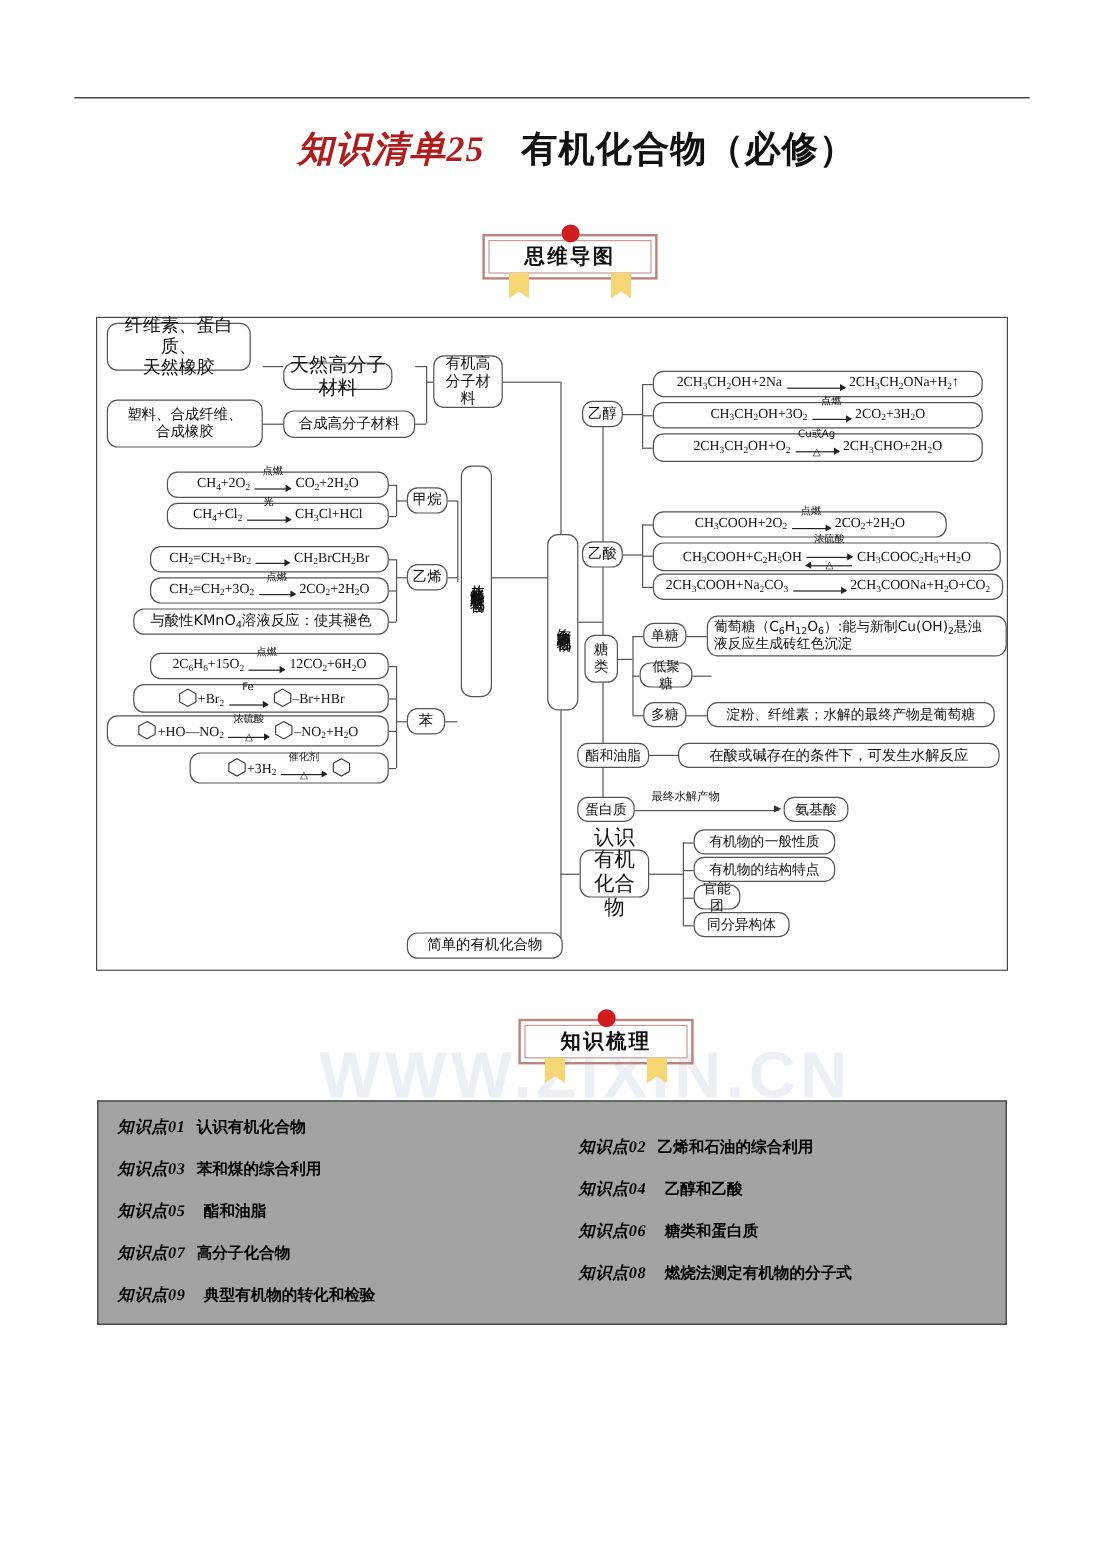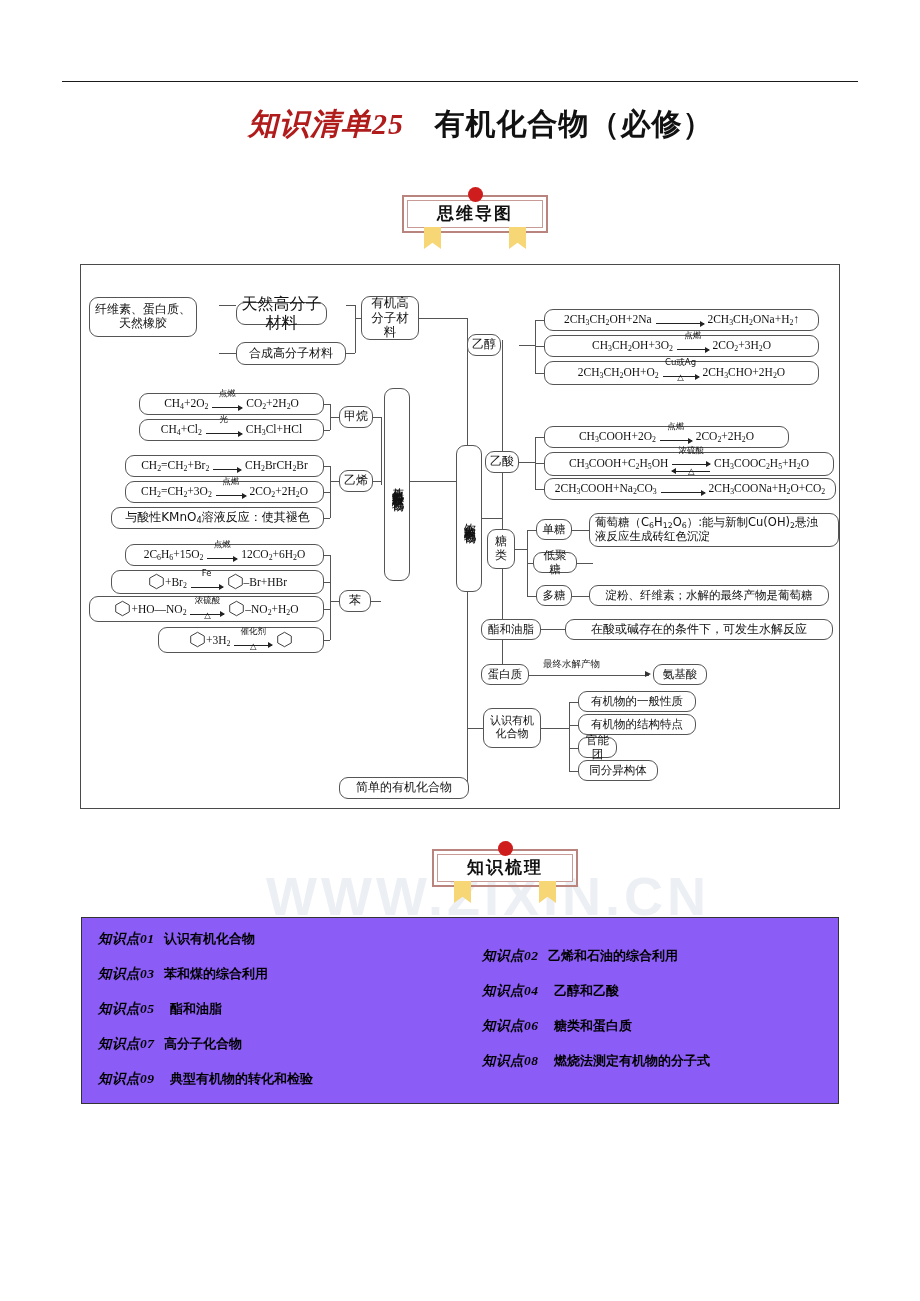--- a/index.html
+++ b/index.html
@@ -69,21 +69,21 @@
     border-left:5px solid #222;border-top:3px solid transparent;border-bottom:3px solid transparent;}
   .arrow.eqm .bar2{display:block;height:6px;border-bottom:1.1px solid #222;position:relative;}
   .arrow.eqm .bar2:before{content:"";position:absolute;left:-1px;bottom:-3.4px;
     border-right:5px solid #222;border-top:3px solid transparent;border-bottom:3px solid transparent;}
 
   .hexring{display:inline-block;width:17px;height:17px;vertical-align:-4px;}
   .hexring svg{display:block;}
 
   
   .klist{position:absolute;left:81px;top:917px;width:758px;height:187px;
-    border:1.2px solid #333;box-sizing:border-box;background:#8b5cf6;}
+    border:1.2px solid #333;box-sizing:border-box;background:#a3a3a3;}
   .kitem{position:absolute;white-space:nowrap;font-size:13.5px;color:#000;}
   .kitem .num{font-weight:bold;font-style:italic;
     font-family:"Liberation Serif",serif;letter-spacing:0.5px;}
   .kitem .ttl{font-family:"DejaVu Sans","Liberation Sans",sans-serif;font-weight:bold;font-size:13px;}
 </style>
 </head>
 <body>
 
 <div class="page">
 
@@ -99,24 +99,27 @@
     <div class="inner"></div>
     <div class="rib l"></div>
     <div class="rib r"></div>
     <div class="dot"></div>
     <div class="txt">思维导图</div>
   </div>
 
   <div class="mapframe">
     <div class="watermark">WWW.ZIXIN.CN</div>
 
-    <div class="node cn" style="left:8px;top:32px;width:108px;height:40px;font-size:12px;">
+    <div class="node cn" style="left:8px;top:4px;width:120px;height:40px;font-size:15px;">
       <span>纤维素、蛋白质、<br>天然橡胶</span>
     </div>
     <div class="node cn" style="left:155px;top:37px;width:91px;height:23px;font-size:16px;">天然高分子材料</div>
+    <div class="node cn" style="left:8px;top:68px;width:130px;height:40px;font-size:12px;">
+      <span>塑料、合成纤维、<br>合成橡胶</span>
+    </div>
     <div class="node cn" style="left:155px;top:77px;width:110px;height:23px;font-size:12px;">合成高分子材料</div>
     <div class="node cn" style="left:280px;top:31px;width:58px;height:44px;font-size:12.5px;">
       <span>有机高<br>分子材料</span>
     </div>
     <div class="ln lnh" style="left:138px;top:40px;width:17px;"></div>
     <div class="ln lnh" style="left:138px;top:88px;width:17px;"></div>
     <div class="ln lnh" style="left:265px;top:40px;width:9px;"></div>
     <div class="ln lnh" style="left:265px;top:88px;width:9px;"></div>
     <div class="ln lnv" style="left:274px;top:40px;height:48px;"></div>
     <div class="ln lnh" style="left:274px;top:53px;width:6px;"></div>
@@ -208,21 +211,21 @@
     <div class="ln lnh" style="left:243px;top:375px;width:6px;"></div>
     <div class="ln lnh" style="left:249px;top:336px;width:9px;"></div>
     <div class="ln lnh" style="left:290px;top:336px;width:10px;"></div>
     <div class="ln lnh" style="left:329px;top:216px;width:0px;"></div>
 
     <div class="node cn vert" style="left:375px;top:180px;width:26px;height:147px;font-size:12px;">饮食中的有机化合物</div>
     <div class="ln lnv" style="left:386px;top:327px;height:195px;"></div>
     <div class="ln lnh" style="left:401px;top:253px;width:20px;"></div>
     <div class="ln lnv" style="left:421px;top:75px;height:330px;"></div>
 
-    <div class="node cn" style="left:386px;top:69px;width:34px;height:22px;font-size:12px;">乙醇</div>
+    <div class="node cn" style="left:404px;top:69px;width:34px;height:22px;font-size:12px;">乙醇</div>
     <div class="node fml" style="left:463px;top:44px;width:275px;height:22px;font-size:11.5px;">
       <span class="eq">2CH<sub>3</sub>CH<sub>2</sub>OH+2Na
         <span class="arrow" style="width:48px;"><span class="bar"></span></span>
         2CH<sub>3</sub>CH<sub>2</sub>ONa+H<sub>2</sub>↑</span>
     </div>
     <div class="node fml" style="left:463px;top:70px;width:275px;height:22px;font-size:11.5px;">
       <span class="eq">CH<sub>3</sub>CH<sub>2</sub>OH+3O<sub>2</sub>
         <span class="arrow" style="width:32px;"><span class="top">点燃</span><span class="bar"></span></span>
         2CO<sub>2</sub>+3H<sub>2</sub>O</span>
     </div>
@@ -283,21 +286,21 @@
     <div class="ln lnh" style="left:460px;top:364px;width:24px;"></div>
 
     <div class="node cn" style="left:400px;top:399px;width:48px;height:21px;font-size:11.5px;">蛋白质</div>
     <div class="node cn" style="left:572px;top:399px;width:54px;height:21px;font-size:11.5px;">氨基酸</div>
     <div class="ln lnh" style="left:448px;top:410px;width:120px;"></div>
     <div style="position:absolute;left:564px;top:405.5px;width:0;height:0;
          border-left:6px solid #333;border-top:3.5px solid transparent;border-bottom:3.5px solid transparent;"></div>
     <div style="position:absolute;left:462px;top:393px;font-size:9.5px;color:#222;
          font-family:'DejaVu Sans',sans-serif;white-space:nowrap;">最终水解产物</div>
 
-    <div class="node cn" style="left:402px;top:443px;width:58px;height:40px;font-size:11px;">
+    <div class="node cn" style="left:402px;top:443px;width:58px;height:40px;font-size:17px;">
       <span>认识有机<br>化合物</span>
     </div>
     <div class="node cn" style="left:497px;top:426px;width:118px;height:21px;font-size:11.5px;">有机物的一般性质</div>
     <div class="node cn" style="left:497px;top:449px;width:118px;height:21px;font-size:11.5px;">有机物的结构特点</div>
     <div class="node cn" style="left:497px;top:472px;width:39px;height:21px;font-size:11.5px;">官能团</div>
     <div class="node cn" style="left:497px;top:495px;width:80px;height:21px;font-size:11.5px;">同分异构体</div>
     <div class="ln lnh" style="left:386px;top:463px;width:16px;"></div>
     <div class="ln lnh" style="left:460px;top:463px;width:28px;"></div>
     <div class="ln lnv" style="left:488px;top:437px;height:69px;"></div>
     <div class="ln lnh" style="left:488px;top:437px;width:9px;"></div>

